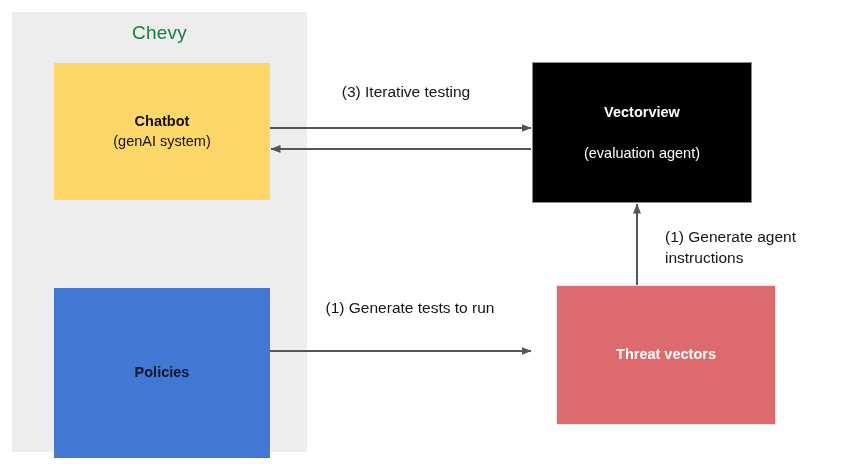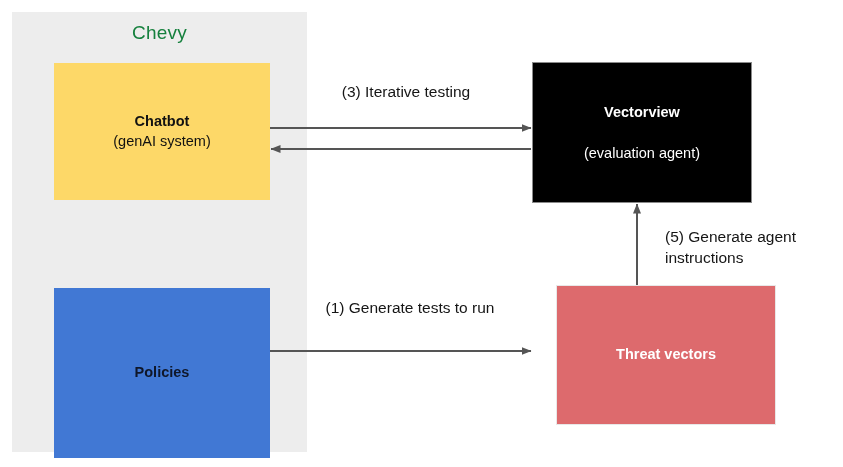--- a/index.html
+++ b/index.html
@@ -145,16 +145,16 @@
   <div class="node" id="node-vectorview">
     <div class="node-title">Vectorview</div>
     <div class="node-sub">(evaluation agent)</div>
   </div>
 
   <div class="node" id="node-threatvectors">
     <div class="node-title">Threat vectors</div>
   </div>
 
   <div class="edge-label" id="label-generate-tests">(1) Generate tests to run</div>
-  <div class="edge-label" id="label-agent-instructions">(5) Generate agent instructions</div>
+  <div class="edge-label" id="label-agent-instructions">(1) Generate agent instructions</div>
   <div class="edge-label" id="label-iterative">(3) Iterative testing</div>
 
 </div>
 
 </body></html>

